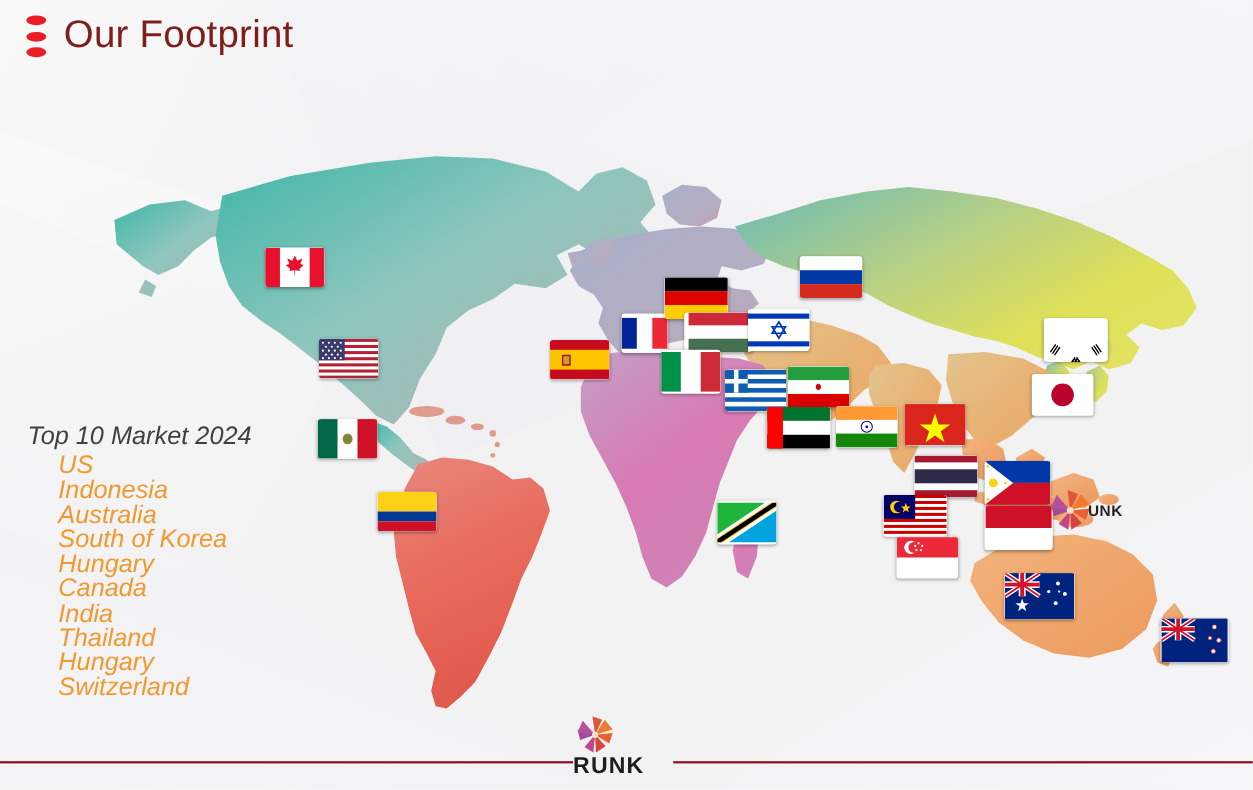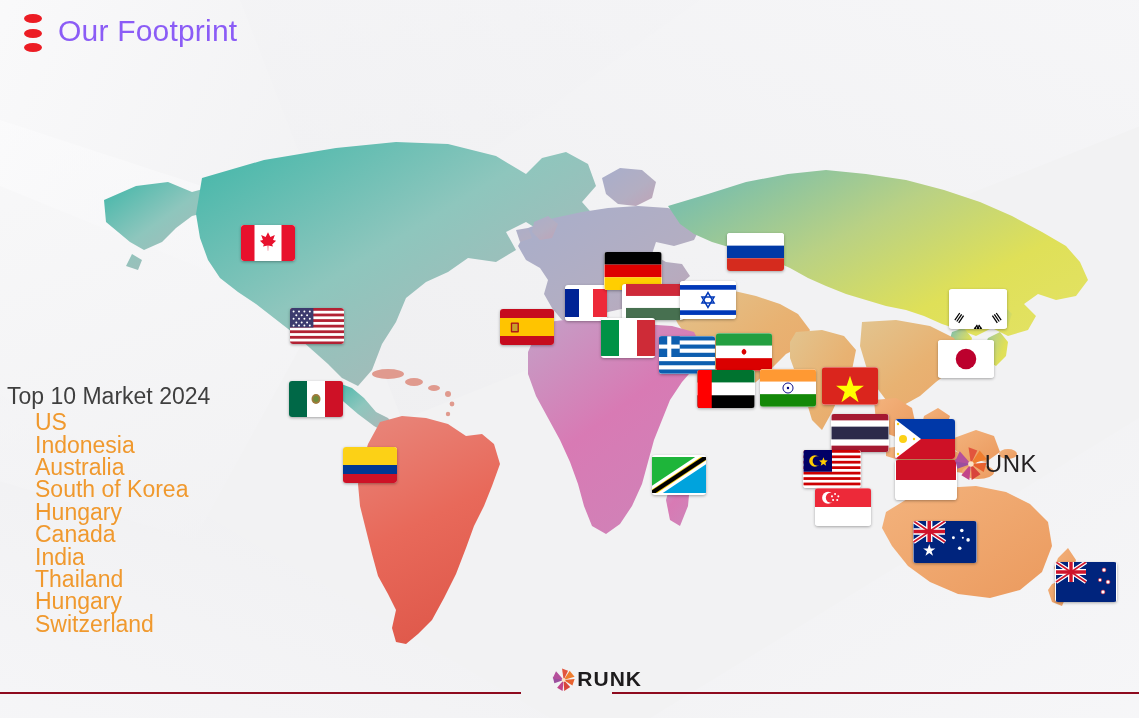--- a/index.html
+++ b/index.html
@@ -31,52 +31,52 @@
   .f5 { top:120px; left:0; width:360px; height:420px;
         background:linear-gradient(160deg,#fcfcfd,#f1f1f3);
         clip-path: polygon(0 0, 100% 28%, 54% 100%, 0 86%); opacity:.6; }
 
   
   #header { position:absolute; top:8px; left:24px; display:flex; align-items:center; }
   #dots { display:flex; flex-direction:column; justify-content:space-between;
           height:46px; margin-right:16px; padding-top:4px; }
   #dots i { display:block; width:18px; height:9px; border-radius:50%;
             background:#ec1c24; margin:2px 0; }
-  #page-title { font-size:30px; color:#8b5cf6; font-weight:400; letter-spacing:.2px;
+  #page-title { font-size:35px; color:#7f1d1d; font-weight:400; letter-spacing:.2px;
                 line-height:1; }
 
   
-  #top10 { position:absolute; left:7px; top:384px; }
+  #top10 { position:absolute; left:25px; top:384px;font-style:italic; }
   #top10-title { font-size:23px; color:#3f3f3f; margin-bottom:3px; line-height:1.05; }
   #top10 ul { list-style:none; }
   #top10 li { font-size:23px; color:#f0992e; line-height:22.4px; white-space:nowrap;margin-left:28px; }
 
   
   #map { position:absolute; left:96px; top:82px; width:1025px; height:570px; }
   #map svg { width:100%; height:100%; display:block; }
 
   
   .flag { position:absolute; background:#fff; border-radius:3px;
           box-shadow:0 1px 3px rgba(0,0,0,.32);
           overflow:hidden; }
   .flag svg { display:block; width:100%; height:100%; }
 
   
   #watermark { position:absolute; left:855px; top:358px; width:86px; height:48px;
                display:flex; align-items:center; }
   #watermark .pw { width:44px; height:44px; }
-  #watermark .wtext { font-size:24px; color:#221f20; font-weight:400;
+  #watermark .wtext { font-size:14px; color:#221f20; font-weight:700;
                       letter-spacing:.5px; margin-left:-6px; font-family:"Liberation Sans",sans-serif; }
 
   
   #rule-left, #rule-right { position:absolute; top:692px; height:2px; background:#8e0a1e; }
   #rule-left { left:0; width:521px; }
   #rule-right { left:612px; width:527px; }
-  #footer-logo { position:absolute; left:550px; top:648px; width:92px; height:64px;
-                 display:flex; flex-direction:row; align-items:center; }
+  #footer-logo { position:absolute; left:521px; top:648px; width:92px; height:64px;
+                 display:flex; flex-direction:column; align-items:flex-start; }
   #footer-logo .pw { width:40px; height:40px; }
   #footer-logo .ftext { font-size:21px; color:#1e1c1d; font-weight:700; letter-spacing:1px;
                         margin-top:-3px; }
 </style>
 </head>
 <body>
 
 <div id="slide">
 
   <div class="facet f1"></div>

